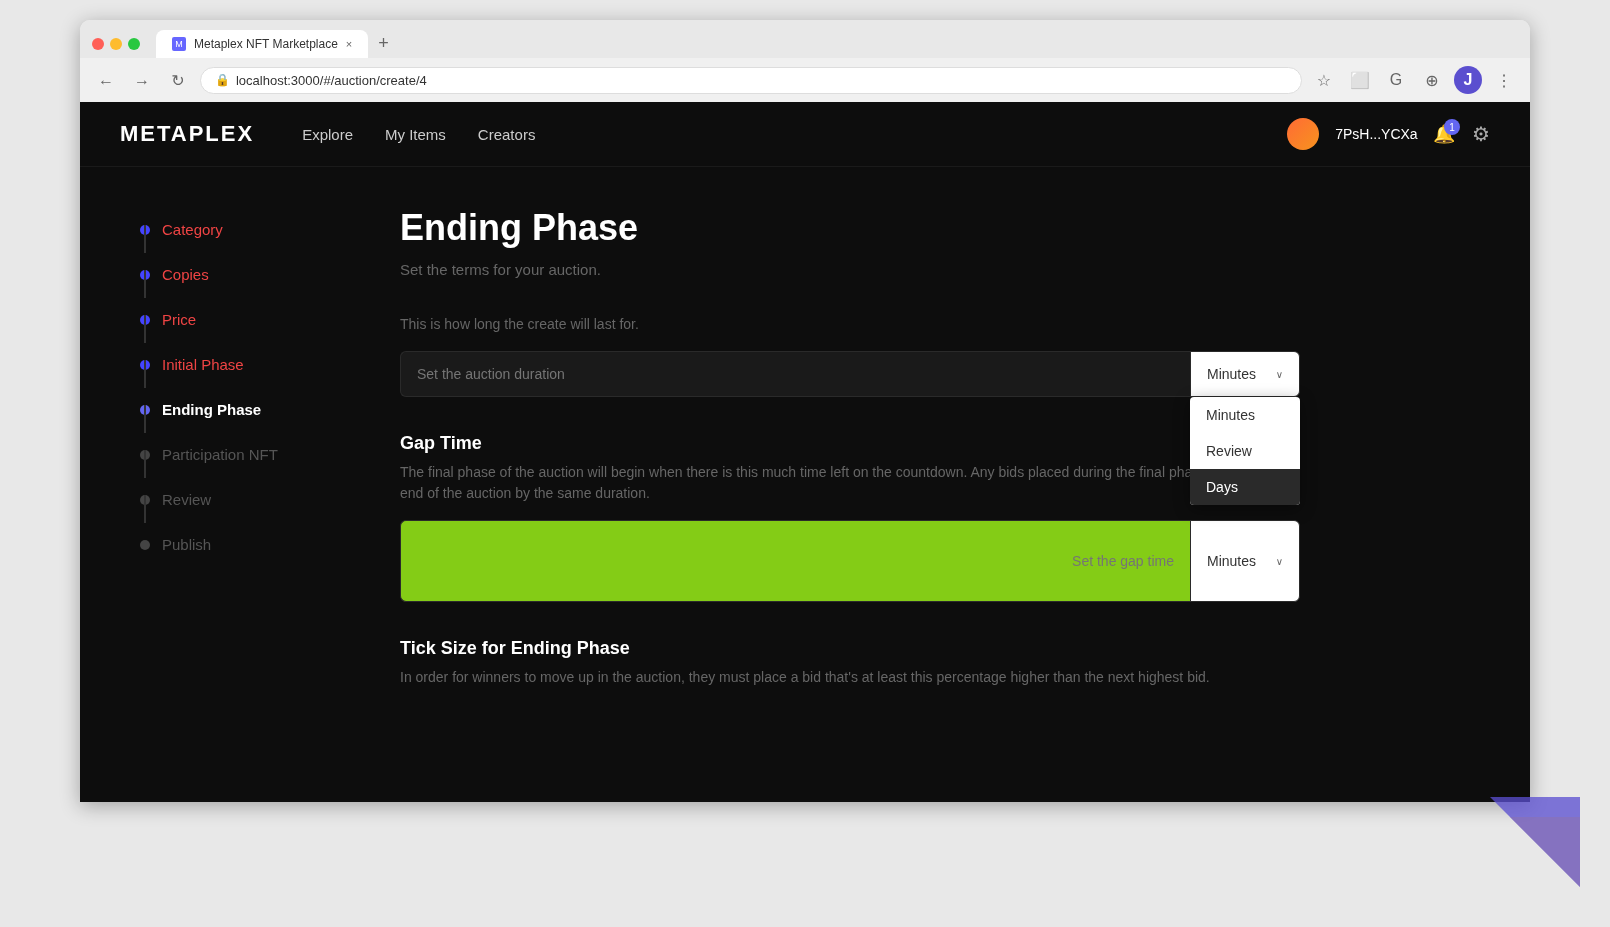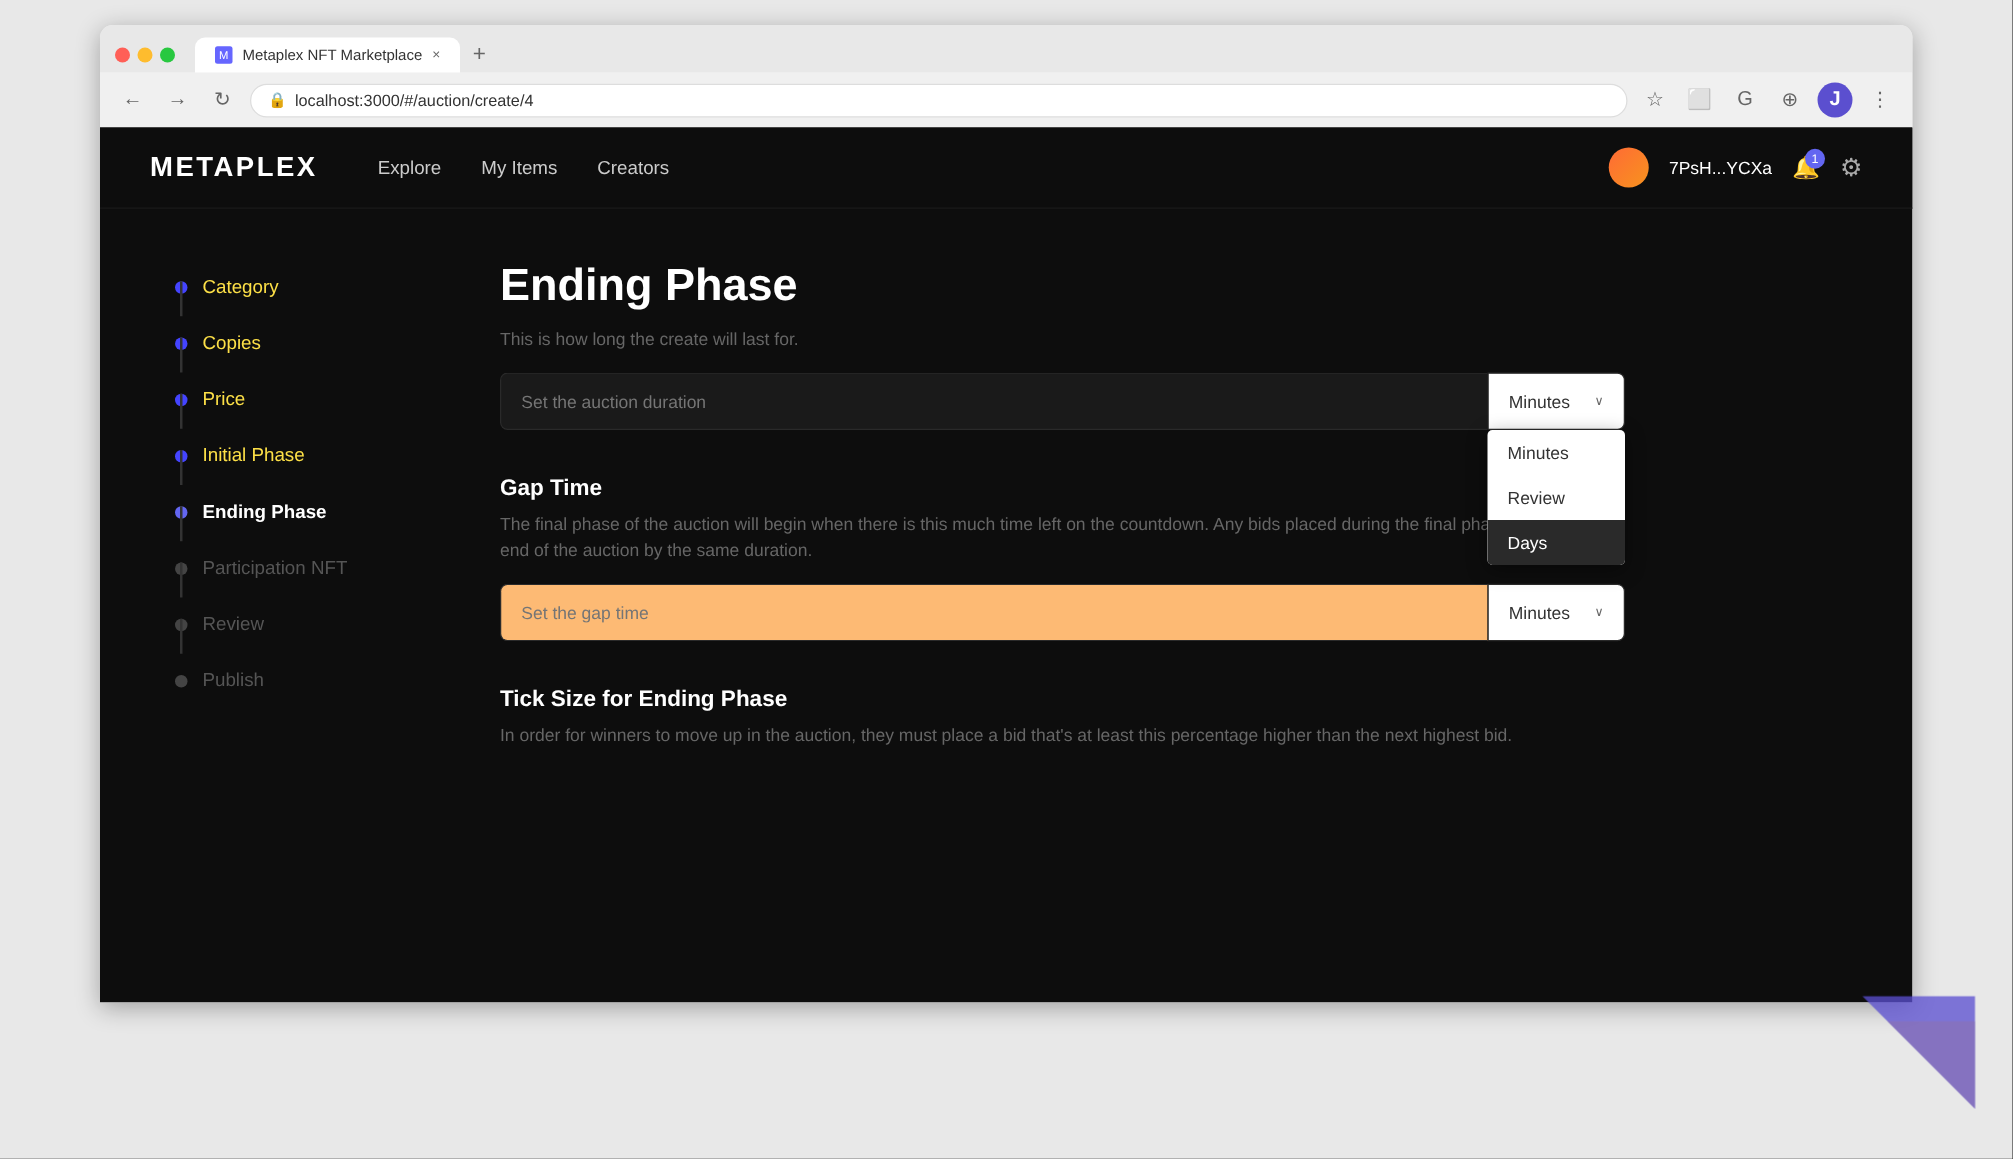--- a/index.html
+++ b/index.html
@@ -272,21 +272,21 @@
     .sidebar-dot-inactive {
       background: #444;
     }
 
     .sidebar-label {
       font-size: 15px;
       color: #ccc;
     }
 
     .sidebar-label-active {
-      color: #fde047;
+      color: #ef4444;
       font-weight: 500;
     }
 
     .sidebar-label-inactive {
       color: #555;
     }
 
     
     .content-area {
       flex: 1;
@@ -378,28 +378,29 @@
       cursor: pointer;
     }
 
     .dropdown-item-active {
       background: #2a2a2a;
       color: #fff;
     }
 
     .gap-input {
       flex: 1;
-      background: #fdba74;
+      background: #84cc16;
       border: 1px solid #2a2a2a;
       border-right: none;
       border-radius: 6px 0 0 6px;
-      padding: 14px 16px;
+      padding: 32px 16px;
       font-size: 14px;
       color: #555;
       outline: none;
+      text-align: right;
     }
 
     .gap-select {
       background: #ffffff;
       border: 1px solid #2a2a2a;
       border-radius: 0 6px 6px 0;
       padding: 14px 16px;
       font-size: 14px;
       color: #333;
       cursor: pointer;
@@ -530,20 +531,21 @@
           <span class="sidebar-label sidebar-label-inactive">Review</span>
         </div>
         <div class="sidebar-item">
           <div class="sidebar-dot sidebar-dot-inactive"></div>
           <span class="sidebar-label sidebar-label-inactive">Publish</span>
         </div>
       </div>
 
       <div class="content-area">
         <h1 class="page-title">Ending Phase</h1>
+        <p class="page-subtitle">Set the terms for your auction.</p>
 
         <div class="section-block">
           <p class="section-description">This is how long the create will last for.</p>
           <div class="input-row">
             <input class="duration-input" type="text" placeholder="Set the auction duration" style="">
             <div class="dropdown-container">
               <div class="duration-select">
                 <span>Minutes</span>
                 <span class="chevron-down">∨</span>
               </div>

